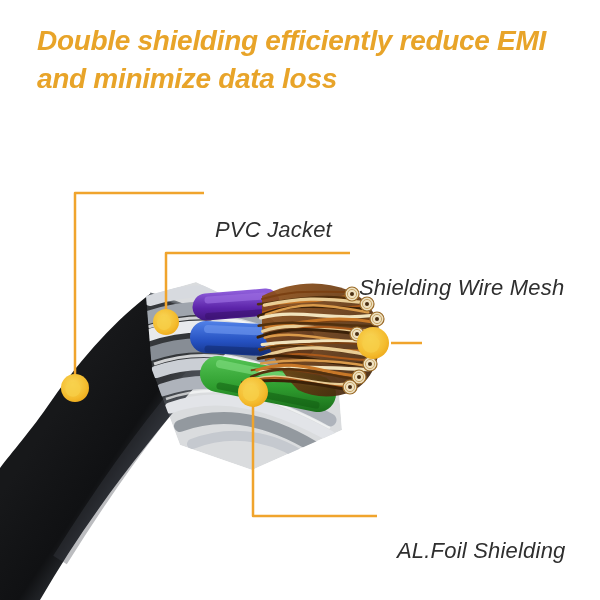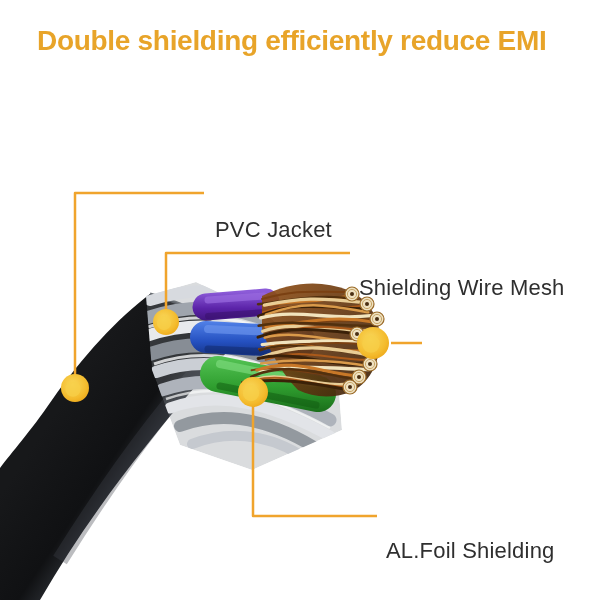--- a/index.html
+++ b/index.html
@@ -1,30 +1,31 @@
 <!DOCTYPE html>
 <html style="--background: #FFFFFF; --title-text: #E8A429; --label-text: #2F2F2F; --leader-line: #F0A42C; --marker-dot: #F3B82B; --jacket-black: #1B1D20; --mesh-silver: #C9CDD3; --wire-purple: #6B2FB5; --wire-blue: #2E56C8; --wire-green: #2FA12F; --copper: #B5651D;"><head>
 <meta charset="utf-8">
 <style>
   html,body{margin:0;padding:0;background:#fff;}
   .stage{position:relative;width:600px;height:600px;background:#fff;overflow:hidden;
-         font-family:"Liberation Sans",sans-serif;}
+         font-family:"Liberation Sans",sans-serif;font-style:italic;}
   .title{position:absolute;left:37px;top:22px;font-weight:700;font-size:28px;line-height:38px;
          letter-spacing:-0.3px;color:var(--title-text,#E8A429);}
   .label{position:absolute;font-size:22px;font-weight:400;color:var(--label-text,#2F2F2F);
          letter-spacing:0.2px;line-height:30px;white-space:nowrap;margin-top:31px;}
   svg{position:absolute;left:0;top:0;}
 </style>
 </head>
 <body>
 
 <div class="stage">
 
   <div class="title">
     <div>Double shielding efficiently reduce EMI</div>
+    <div>and minimize data loss</div>
   </div>
 
   <svg width="600" height="600" viewBox="0 0 600 600">
     <defs>
       <linearGradient id="jacketGrad" gradientUnits="userSpaceOnUse" x1="50" y1="420" x2="185" y2="510">
         <stop offset="0" stop-color="#17181A"></stop>
         <stop offset="0.45" stop-color="#101113"></stop>
         <stop offset="0.68" stop-color="#34383E"></stop>
         <stop offset="0.85" stop-color="#212428"></stop>
         <stop offset="1" stop-color="#4A4E55"></stop>
@@ -177,15 +178,15 @@
         <circle cx="164" cy="323" r="7.15" fill="#F7CF48" opacity="0.75"></circle>
         <circle cx="373" cy="343" r="16" fill="url(#dotGrad)"></circle>
         <circle cx="371" cy="344" r="8.8" fill="#F7CF48" opacity="0.75"></circle>
         <circle cx="253" cy="392" r="15" fill="url(#dotGrad)"></circle>
         <circle cx="251" cy="393" r="8.25" fill="#F7CF48" opacity="0.75"></circle>
       </g>
   </svg>
 
   <div class="label" style="left:215px;top:184px">PVC Jacket</div>
   <div class="label" style="left:359px;top:242px">Shielding Wire Mesh</div>
-  <div class="label" style="left:386px;top:505px">AL.Foil Shielding</div>
+  <div class="label" style="left:397px;top:505px">AL.Foil Shielding</div>
 
 </div>
 
 </body></html>

